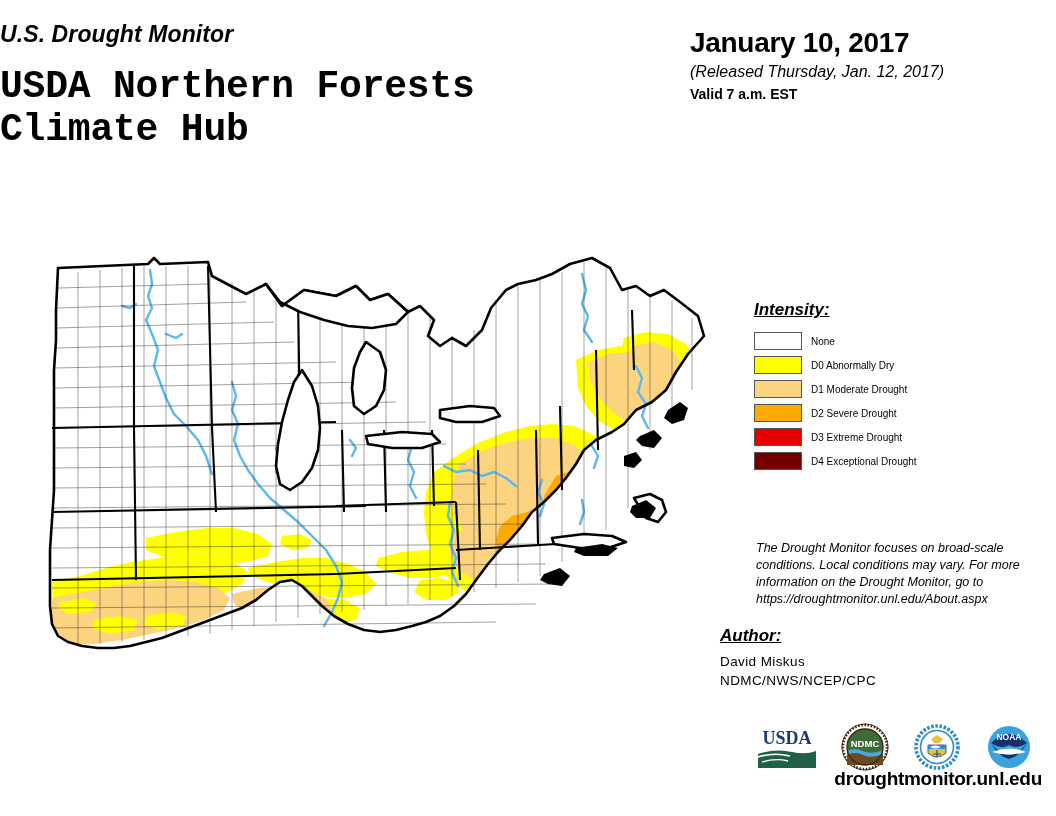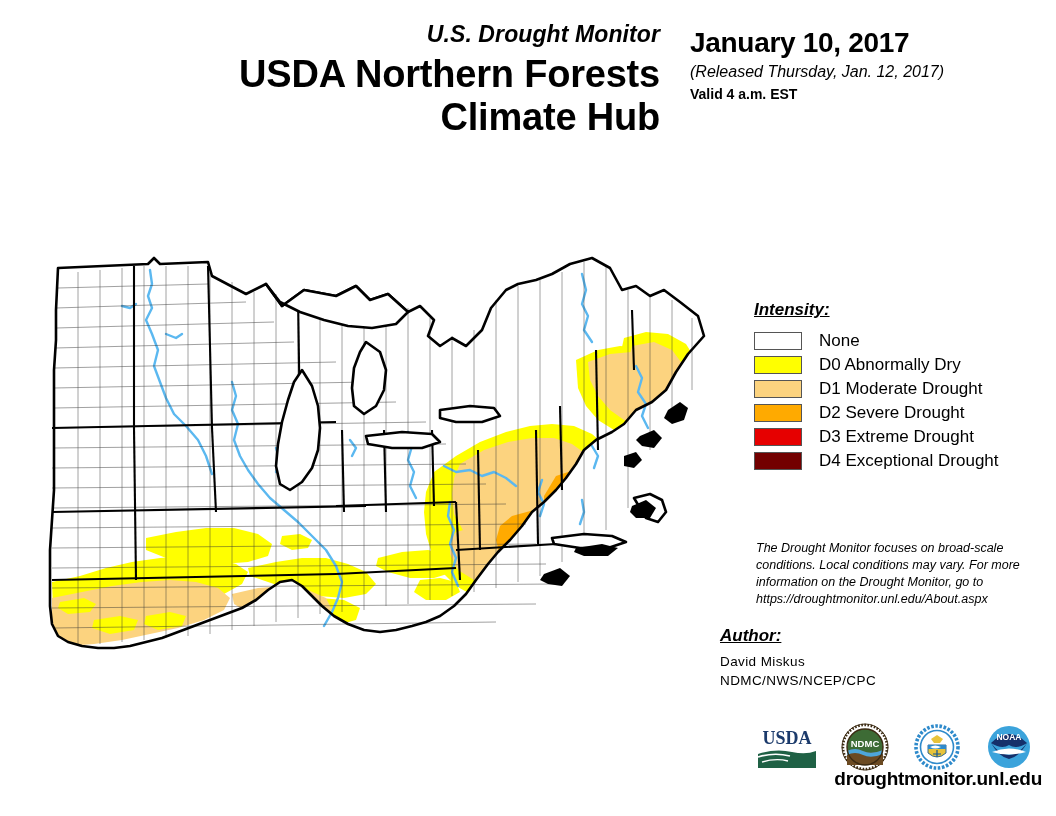--- a/index.html
+++ b/index.html
@@ -16,35 +16,36 @@
     color: #000000;
     overflow: hidden;
   }
 
   
   #header-title-block {
     position: absolute;
     left: 0px;
     top: 22px;
     width: 660px;
-    text-align: right;
+    text-align: left;
   }
   #dm-supertitle {
     font-size: 23px;
     font-weight: bold;
     font-style: italic;
     letter-spacing: 0.1px;
     line-height: 1.1;
   }
   #hub-title {
     font-size: 38px;
     font-weight: bold;
     line-height: 1.12;
-    margin-top: 6px;
+    margin-top: 19px;
     letter-spacing: -0.2px;
+    font-family: Liberation Mono, monospace;
   }
 
   #header-date-block {
     position: absolute;
     left: 690px;
     top: 28px;
     width: 330px;
     text-align: left;
   }
   #date-main {
@@ -98,22 +99,22 @@
     margin-bottom: 0px;
   }
   .legend-swatch {
     width: 48px;
     height: 18px;
     border: 1px solid #555555;
     box-sizing: border-box;
     flex: 0 0 auto;
   }
   .legend-label {
-    font-size: 17px;
-    margin-left: 17px;
+    font-size: 10px;
+    margin-left: 9px;
     white-space: nowrap;
   }
 
   
   #disclaimer {
     position: absolute;
     left: 756px;
     top: 540px;
     width: 272px;
     font-size: 12.5px;
@@ -172,21 +173,21 @@
   <div id="dm-supertitle">U.S. Drought Monitor</div>
   <div id="hub-title">
     <div>USDA Northern Forests</div>
     <div>Climate Hub</div>
   </div>
 </div>
 
 <div id="header-date-block">
   <div id="date-main">January 10, 2017</div>
   <div id="date-released">(Released Thursday, Jan. 12, 2017)</div>
-  <div id="date-valid">Valid 4 a.m. EST</div>
+  <div id="date-valid">Valid 7 a.m. EST</div>
 </div>
 
 <div id="map-panel">
 <svg id="map-svg" width="700" height="440" viewBox="0 0 700 440" xmlns="http://www.w3.org/2000/svg">
   <defs>
 
     <clipPath id="landClip">
       <path d="M22 18 L112 14 L118 8 L124 14 L172 12 L176 26 L210 44 L230 34 L246 56 L268 40
                L300 46 L320 36 L334 50 L352 44 L372 62 L384 56 L398 70 L392 86 L404 96
                L416 88 L430 96 L446 80 L455 58 L470 40 L482 34 L500 30 L516 24 L534 14

